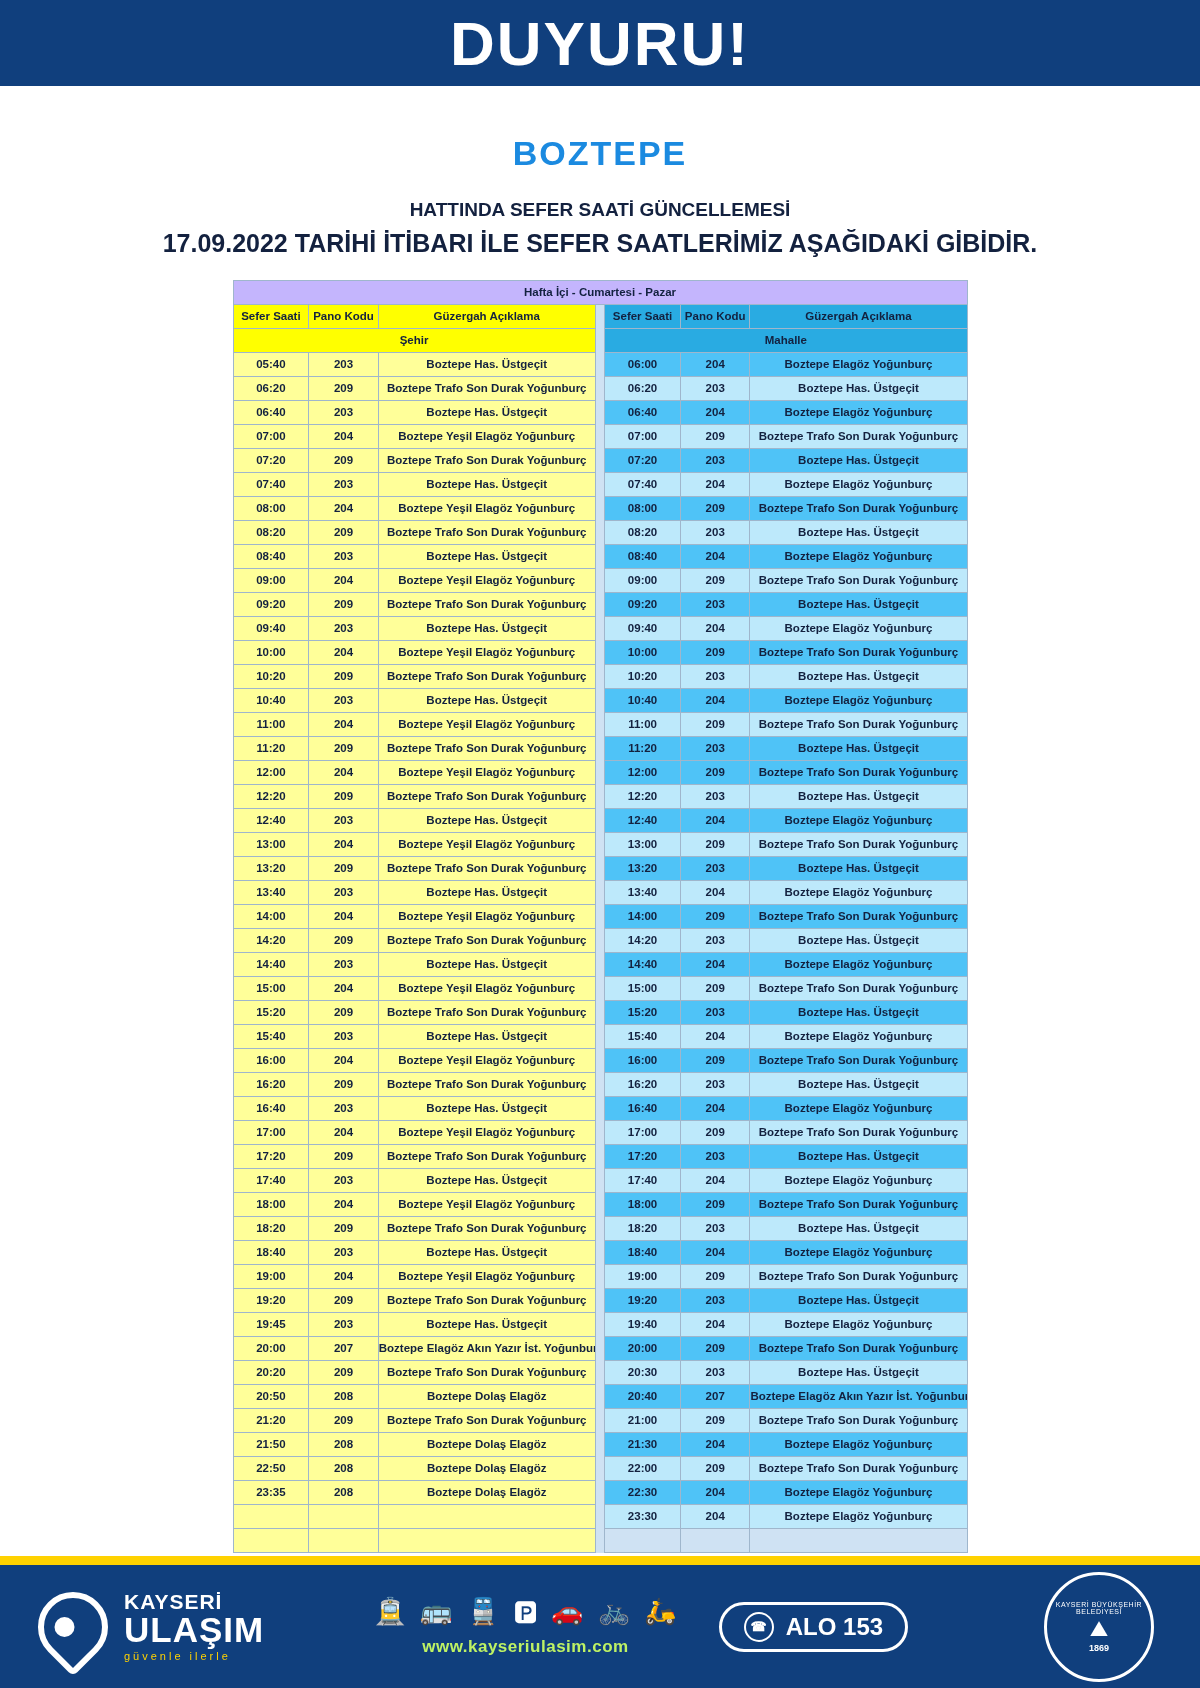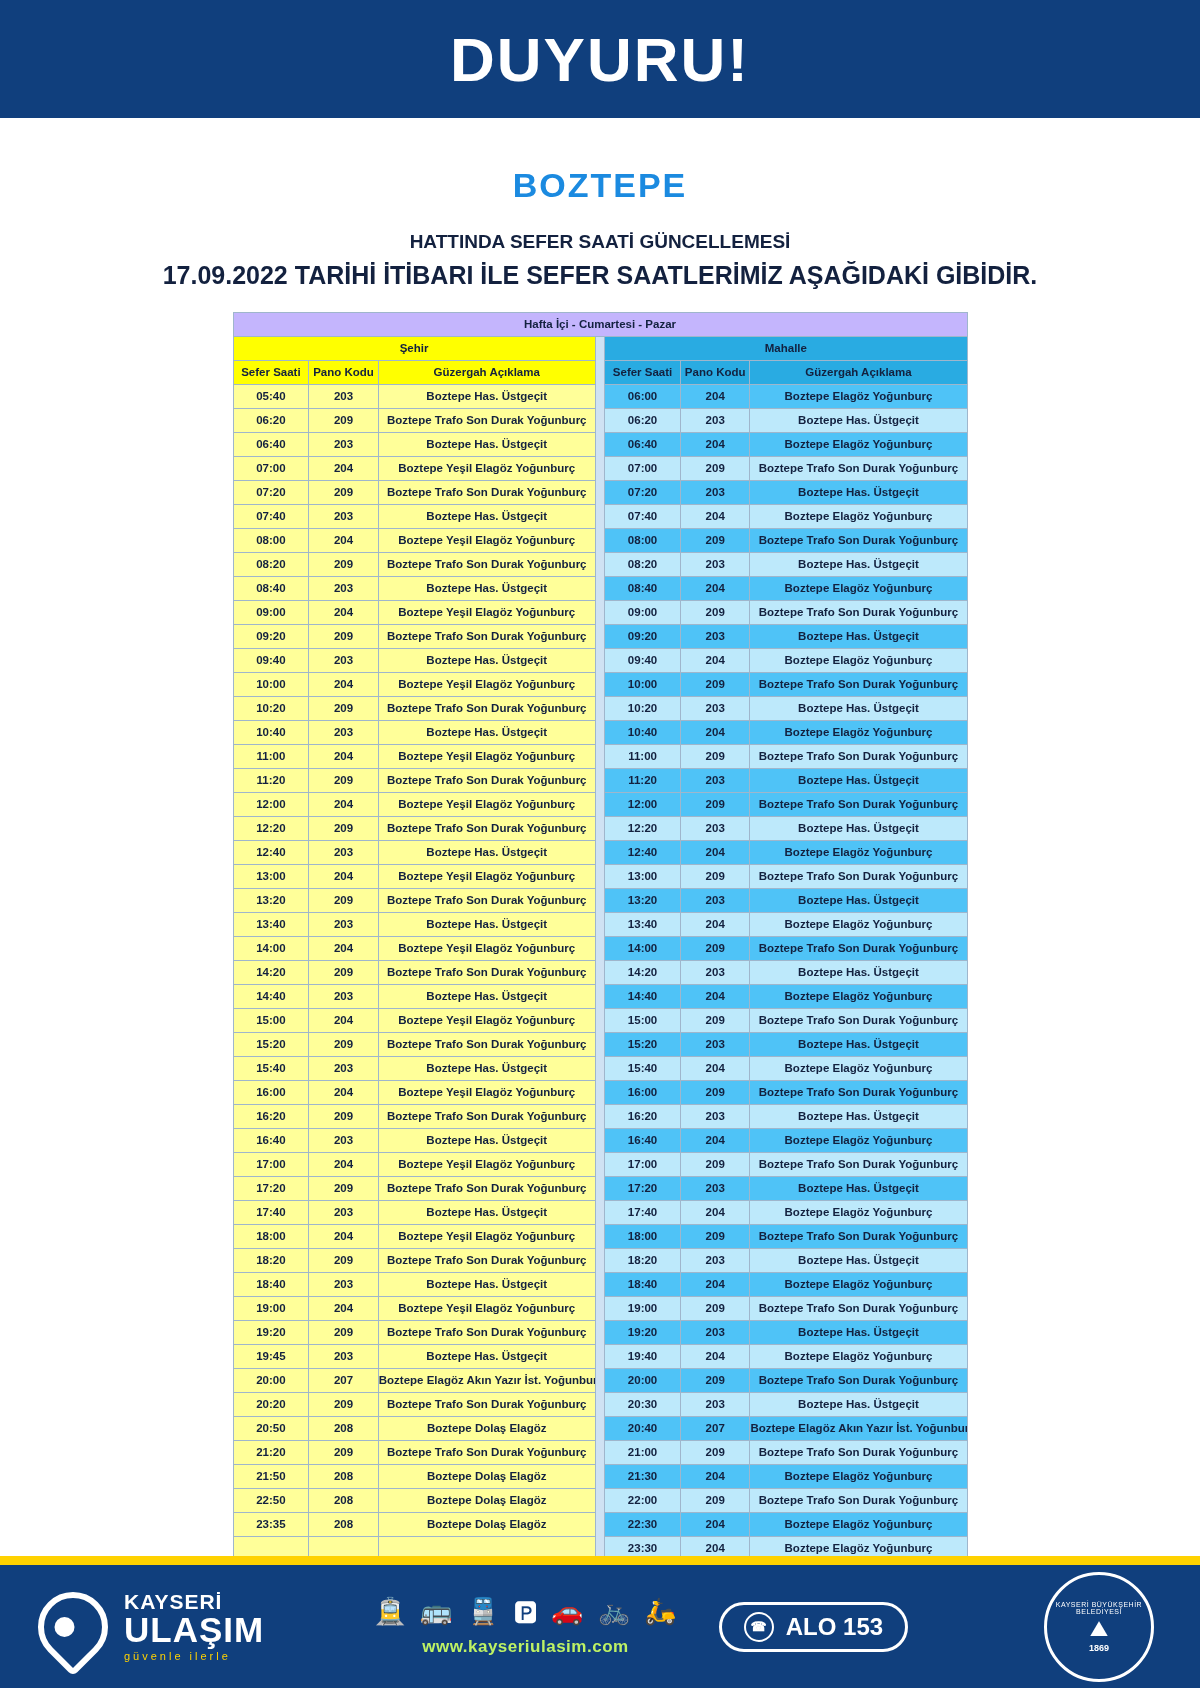--- a/index.html
+++ b/index.html
@@ -5,21 +5,21 @@
   html, body { margin:0; padding:0; }
   body {
     width:1200px; height:1688px;
     background:#ffffff;
     font-family:"Liberation Sans", sans-serif;
     position:relative;
     overflow:hidden;
   }
   .header-band {
     background:#103f7d;
-    height:118px;
+    height:86px;
     display:flex; align-items:center; justify-content:center;
   }
   .header-title {
     color:#ffffff;
     font-size:62px;
     font-weight:bold;
     letter-spacing:2px;
   }
   .content {
     padding:0 0 0 0;
@@ -199,32 +199,32 @@
         <col style="width:9px">
         <col style="width:72px">
         <col style="width:66px">
         <col style="width:206px">
       </colgroup>
       <thead>
         <tr>
           <th class="band-title" colspan="7">Hafta İçi - Cumartesi - Pazar</th>
         </tr>
         <tr>
-          <th class="grp-sehir" colspan="3">Şehir</th>
-          <th class="spacer-col"></th>
-          <th class="grp-mahalle" colspan="3">Mahalle</th>
-        </tr>
-        <tr>
           <th class="hdr-y">Sefer Saati</th>
           <th class="hdr-y">Pano Kodu</th>
           <th class="hdr-y">Güzergah Açıklama</th>
           <th class="spacer-col"></th>
           <th class="hdr-b">Sefer Saati</th>
           <th class="hdr-b">Pano Kodu</th>
           <th class="hdr-b">Güzergah Açıklama</th>
+        </tr>
+        <tr>
+          <th class="grp-sehir" colspan="3">Şehir</th>
+          <th class="spacer-col"></th>
+          <th class="grp-mahalle" colspan="3">Mahalle</th>
         </tr>
       </thead>
       <tbody id="sched-body">
           <tr>
             <td class="cell-y cell-y-time">05:40</td>
             <td class="cell-y cell-y-code">203</td>
             <td class="cell-y">Boztepe Has. Üstgeçit</td>
             <td class="spacer-col"></td>
             <td class="cell-b cell-b-time">06:00</td>
             <td class="cell-b cell-b-code">204</td>

